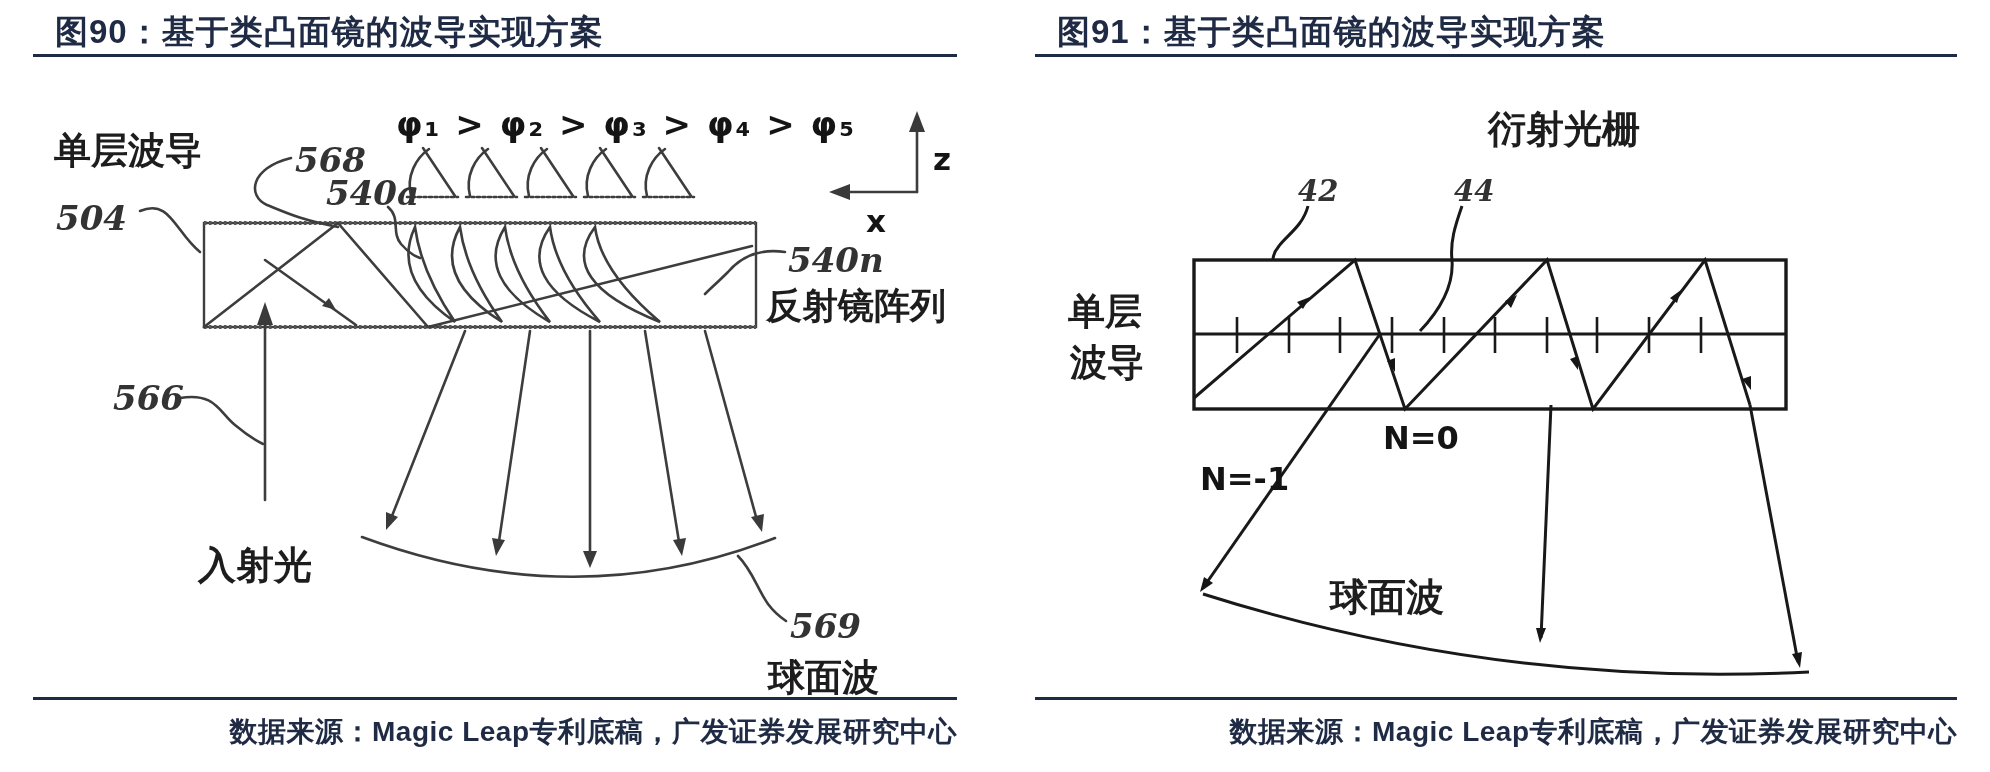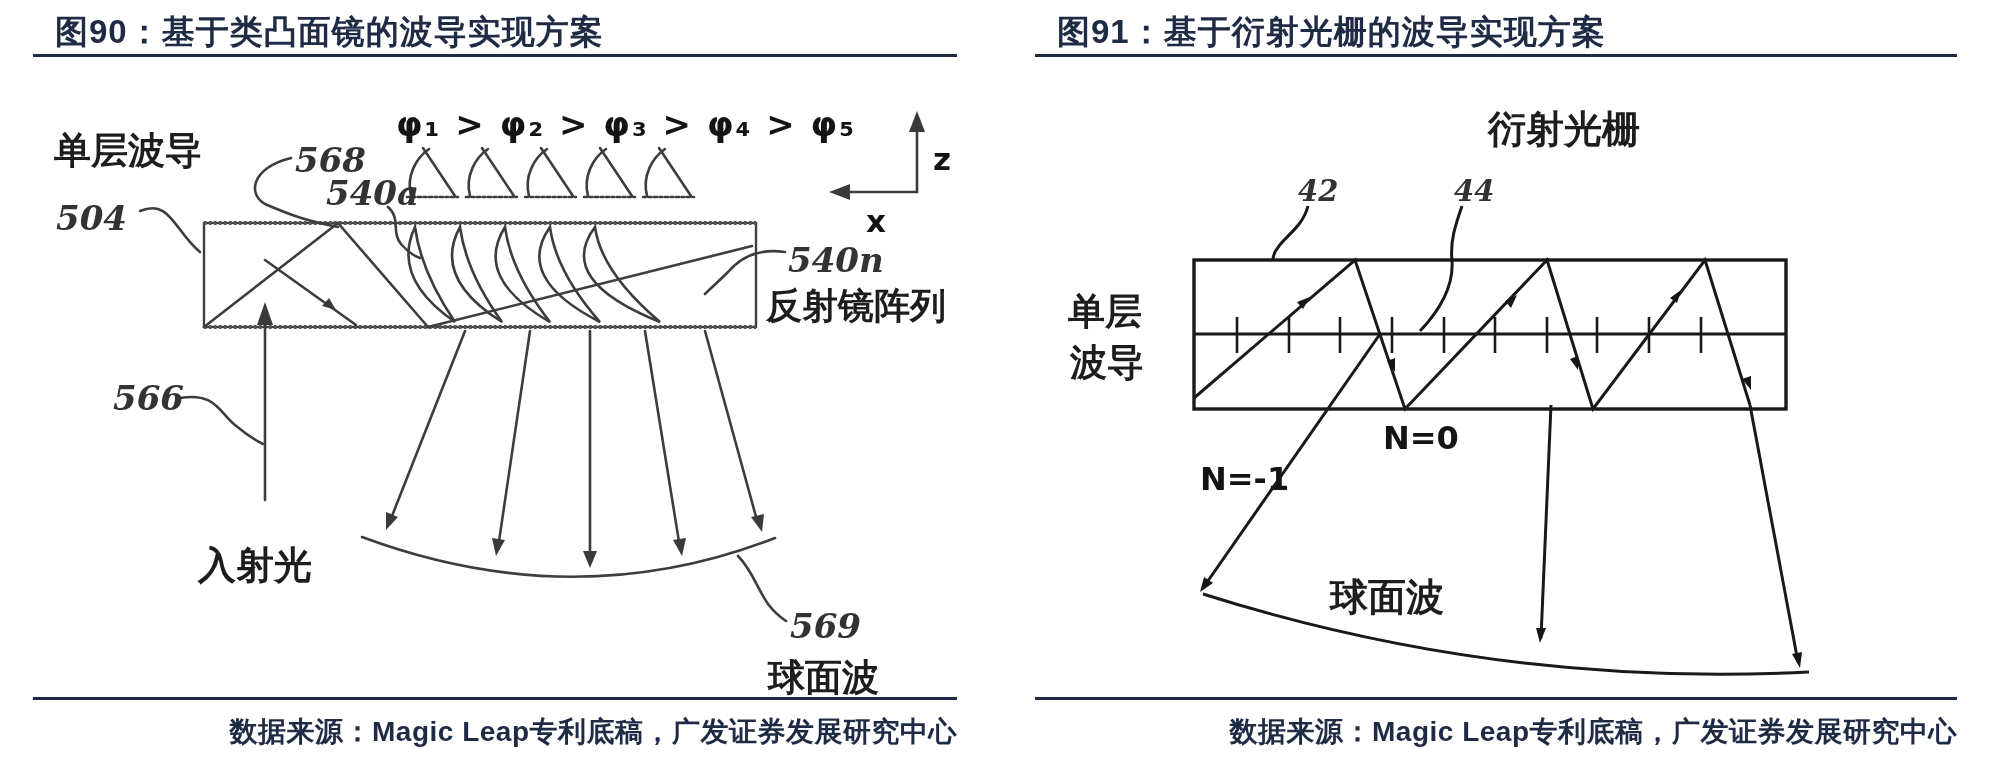--- a/index.html
+++ b/index.html
@@ -140,21 +140,21 @@
   <text class="num" x="788" y="272" font-size="34">540n</text>
   <text class="cjk" x="766" y="318" font-size="36">反射镜阵列</text>
   <text class="num" x="113" y="410" font-size="34">566</text>
   <text class="cjk" x="198" y="578" font-size="38">入射光</text>
   <text class="num" x="790" y="638" font-size="34">569</text>
   <text class="cjk" x="768" y="690" font-size="37">球面波</text>
 </svg>
 
 <div id="src90" class="fig-source">数据来源：Magic Leap专利底稿，广发证券发展研究中心</div>
 
-<div id="hdr91" class="fig-header">图91：基于衍射光栅的波导实现方案</div>
+<div id="hdr91" class="fig-header">图91：基于类凸面镜的波导实现方案</div>
 
 <svg id="svg91" class="diagram" viewBox="1000 62 990 636" xmlns="http://www.w3.org/2000/svg">
 
   <g>
     <rect x="1194" y="260" width="592" height="149" fill="#ffffff" stroke="#191919" stroke-width="3.4"></rect>
     <line class="ink91" x1="1194" y1="334" x2="1786" y2="334" stroke-width="2.8"></line>
   </g>
 
   <g stroke="#191919" stroke-width="2.6">
     <line x1="1237" y1="317" x2="1237" y2="353"></line>

